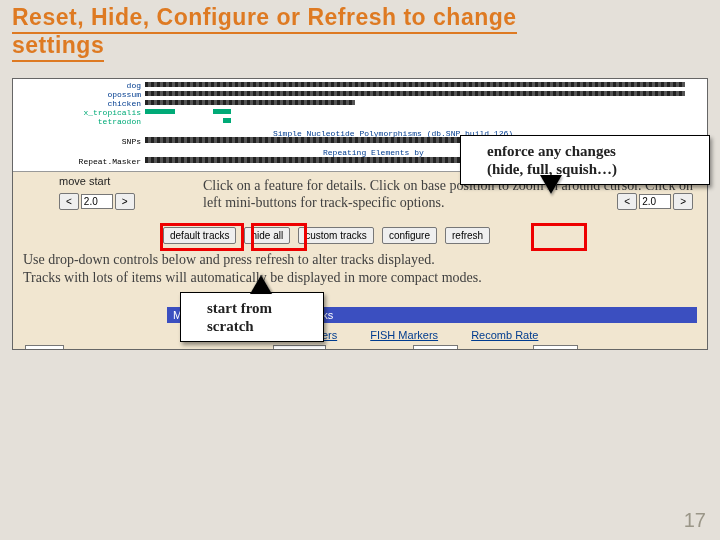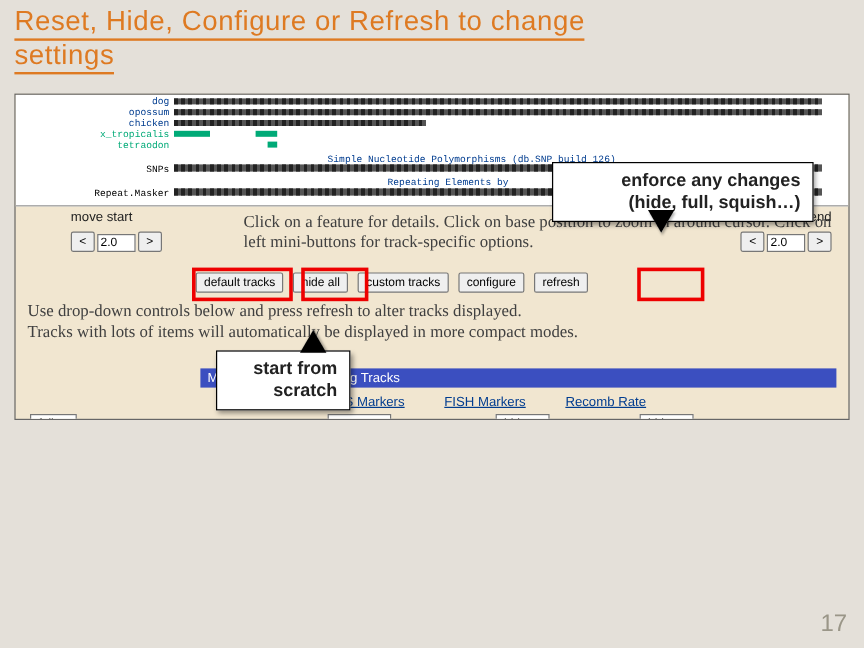--- a/index.html
+++ b/index.html
@@ -1,34 +1,34 @@
 <!DOCTYPE html>
 <html><head>
 <meta charset="utf-8">
 <style>
 html,body{margin:0;padding:0;width:720px;height:540px;background:#e4e0d9;font-family:Arial,Helvetica,sans-serif;color:#222;overflow:hidden}
 .slide{position:relative;width:720px;height:540px}
-.title{position:absolute;left:12px;top:4px;right:12px;color:#de7a22;font-size:23px;font-weight:normal;line-height:1.2;font-family:Verdana,Geneva,sans-serif;letter-spacing:.5px}
+.title{position:absolute;left:12px;top:4px;right:12px;color:#de7a22;font-size:23px;font-weight:bold;line-height:1.2;font-family:Verdana,Geneva,sans-serif;letter-spacing:.5px}
 .title u{border-bottom:2px solid #de7a22;text-decoration:none;padding-bottom:2px}
 .shot-wrap{position:absolute;left:12px;top:78px;width:694px;height:270px;border:1px solid #666;background:#f1e6d0;overflow:hidden}
 .tracks{background:#fff;height:92px;position:relative;border-bottom:1px solid #999}
 .tlabel{position:absolute;font-size:8px;color:#003c8f;text-align:right;width:128px;font-family:"Courier New",monospace}
 .tlabel.blk{color:#000}
 .trackbar{position:absolute;left:132px;height:8px;background:#555}
 .trackbar.thin{height:5px}
 .caption{position:absolute;font-size:8px;color:#003c8f;font-family:"Courier New",monospace}
 .body{position:relative;font-family:"Times New Roman",serif;color:#404040;font-size:14px;padding:4px 10px}
 .body p{margin:2px 0;line-height:1.2}
-.rowctl{position:absolute;display:flex;align-items:flex-end;gap:2px}
+.rowctl{position:absolute;display:flex;align-items:center;gap:2px}
 .btn{font-size:10px;font-family:Arial,sans-serif;background:#efefef;border:1px solid #777;padding:2px 6px;border-radius:2px;cursor:pointer}
 select.sel,input.inp{font-size:10px;font-family:Arial,sans-serif;border:1px solid #777;background:#fff;padding:1px 2px}
 input.inp{width:26px}
 .redbox{position:absolute;border:3px solid #e00;pointer-events:none}
 .bar{position:absolute;left:154px;right:10px;background:#3b4fc0;color:#fff;font-size:11px;padding:2px 6px;font-family:Arial}
-.callout{position:absolute;background:#fff;border:1px solid #000;box-shadow:2px 3px 4px rgba(0,0,0,.4);padding:6px 10px;font-family:Liberation Sans, sans-serif;font-size:15px;font-weight:bold;text-align:right;line-height:1.2;z-index:5}
+.callout{position:absolute;background:#fff;border:1px solid #000;box-shadow:2px 3px 4px rgba(0,0,0,.4);padding:6px 26px;font-family:Liberation Serif, serif;font-size:15px;font-weight:bold;text-align:left;line-height:1.2;z-index:5}
 .callout .arrow{position:absolute;width:0;height:0}
 .arrow.down{border-left:10px solid transparent;border-right:10px solid transparent;border-top:18px solid #fff;filter:drop-shadow(1px 2px 1px rgba(0,0,0,.3))}
 .arrow.down::before{content:"";position:absolute;top:-19px;left:-11px;border-left:11px solid transparent;border-right:11px solid transparent;border-top:19px solid #000;z-index:-1}
 .arrow.up{border-left:10px solid transparent;border-right:10px solid transparent;border-bottom:18px solid #fff;filter:drop-shadow(1px -1px 1px rgba(0,0,0,.3))}
 .arrow.up::before{content:"";position:absolute;top:0;left:-11px;border-left:11px solid transparent;border-right:11px solid transparent;border-bottom:19px solid #000;z-index:-1}
 .pagenum{position:absolute;right:14px;bottom:8px;color:#9a9688;font-size:20px}
 .tracksection{position:absolute;left:260px;top:250px;font-size:11px;color:#003c8f}
 .tracksection span{display:inline-block;margin-right:30px;text-decoration:underline;cursor:pointer}
 .striped{background-image:repeating-linear-gradient(90deg,#222 0 3px,transparent 3px 6px)}
 </style>

